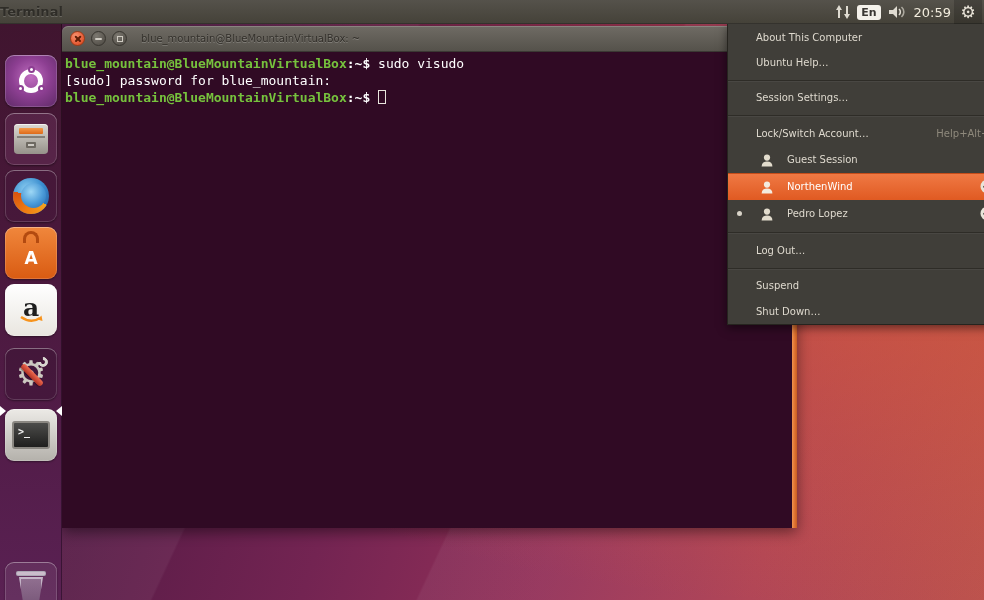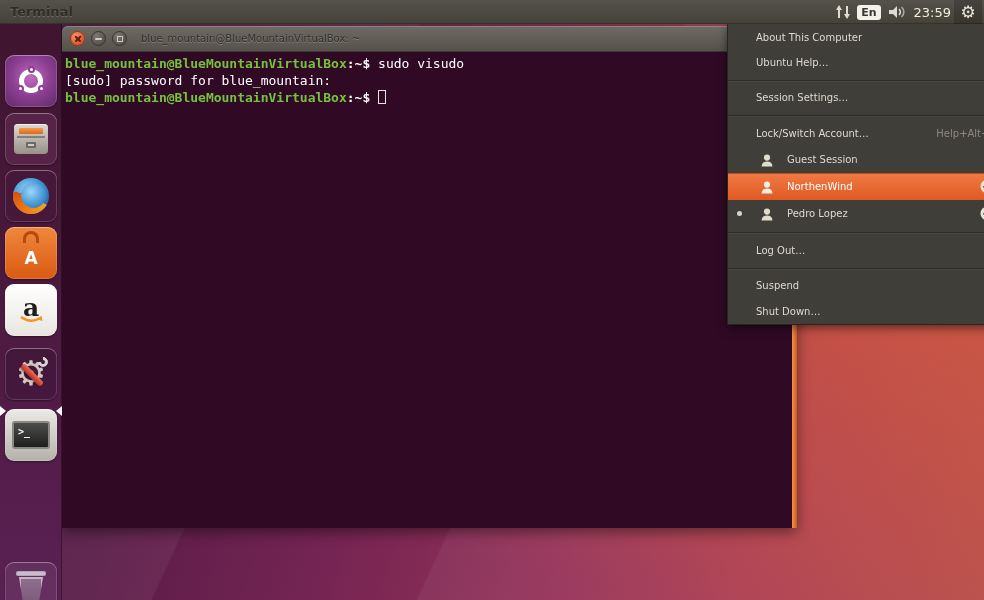--- a/index.html
+++ b/index.html
@@ -12,21 +12,21 @@
       linear-gradient(115deg, rgba(255,255,255,0.05) 34%, rgba(255,255,255,0) 34.2%, rgba(255,255,255,0) 55%, rgba(255,255,255,0.05) 55.2%),
       radial-gradient(130% 95% at 88% 42%, rgba(222,88,38,0.55), rgba(222,88,38,0) 62%),
       linear-gradient(108deg, #3f1136 0%, #561b46 20%, #732452 42%, #933058 62%, #ad3c4e 80%, #b94a44 100%);
   }
 
   
   .panel { position:absolute; left:0; top:0; width:984px; height:24px; z-index:10;
     background:linear-gradient(#55524b, #454239); border-bottom:1px solid #34322d;
     display:flex; align-items:center; }
   .panel-apptitle { font-size:13px; font-weight:bold; color:#2f2d28;
-    text-shadow:0 1px 0 rgba(255,255,255,0.18); margin-left:10px; }
+    text-shadow:0 1px 0 rgba(255,255,255,0.18); }
   .tray { position:absolute; right:2px; top:0; height:24px; display:flex; align-items:center; gap:0; }
   .tray-item { display:flex; align-items:center; justify-content:center; height:24px; padding:0 3px; }
   .kbd-box { background:#f4f1ea; color:#3a3733; font-size:11px; font-weight:bold;
     border-radius:3px; padding:1px 4px; line-height:13px; }
   .tray-time { font-size:13px; color:#f2ecdd; }
   .gear-btn { width:28px; background:rgba(0,0,0,0.18); }
   .gear-glyph { font-size:17px; color:#e8e3d8; line-height:1; }
 
   
   .launcher { position:absolute; left:0; top:24px; width:62px; height:576px; z-index:4;
@@ -157,21 +157,21 @@
       <span class="kbd-box">En</span>
     </div>
     <div class="tray-item">
       <svg width="21" height="16" viewBox="0 0 21 16">
         <polygon points="2,6 6,6 10,2 10,14 6,10 2,10" fill="#dfdbd1"></polygon>
         <path d="M12,5 a4,4 0 0 1 0,6" stroke="#dfdbd1" fill="none" stroke-width="1.6"></path>
         <path d="M14.5,3 a6.5,6.5 0 0 1 0,10" stroke="#dfdbd1" opacity="0.65" fill="none" stroke-width="1.6"></path>
       </svg>
     </div>
     <div class="tray-item">
-      <span class="tray-time">23:59</span>
+      <span class="tray-time">20:59</span>
     </div>
     <div class="tray-item gear-btn">
       <span class="gear-glyph">⚙</span>
     </div>
   </div>
 </div>
 
 <div class="launcher">
   <div class="tile tile-dash">
     <div class="cof">

